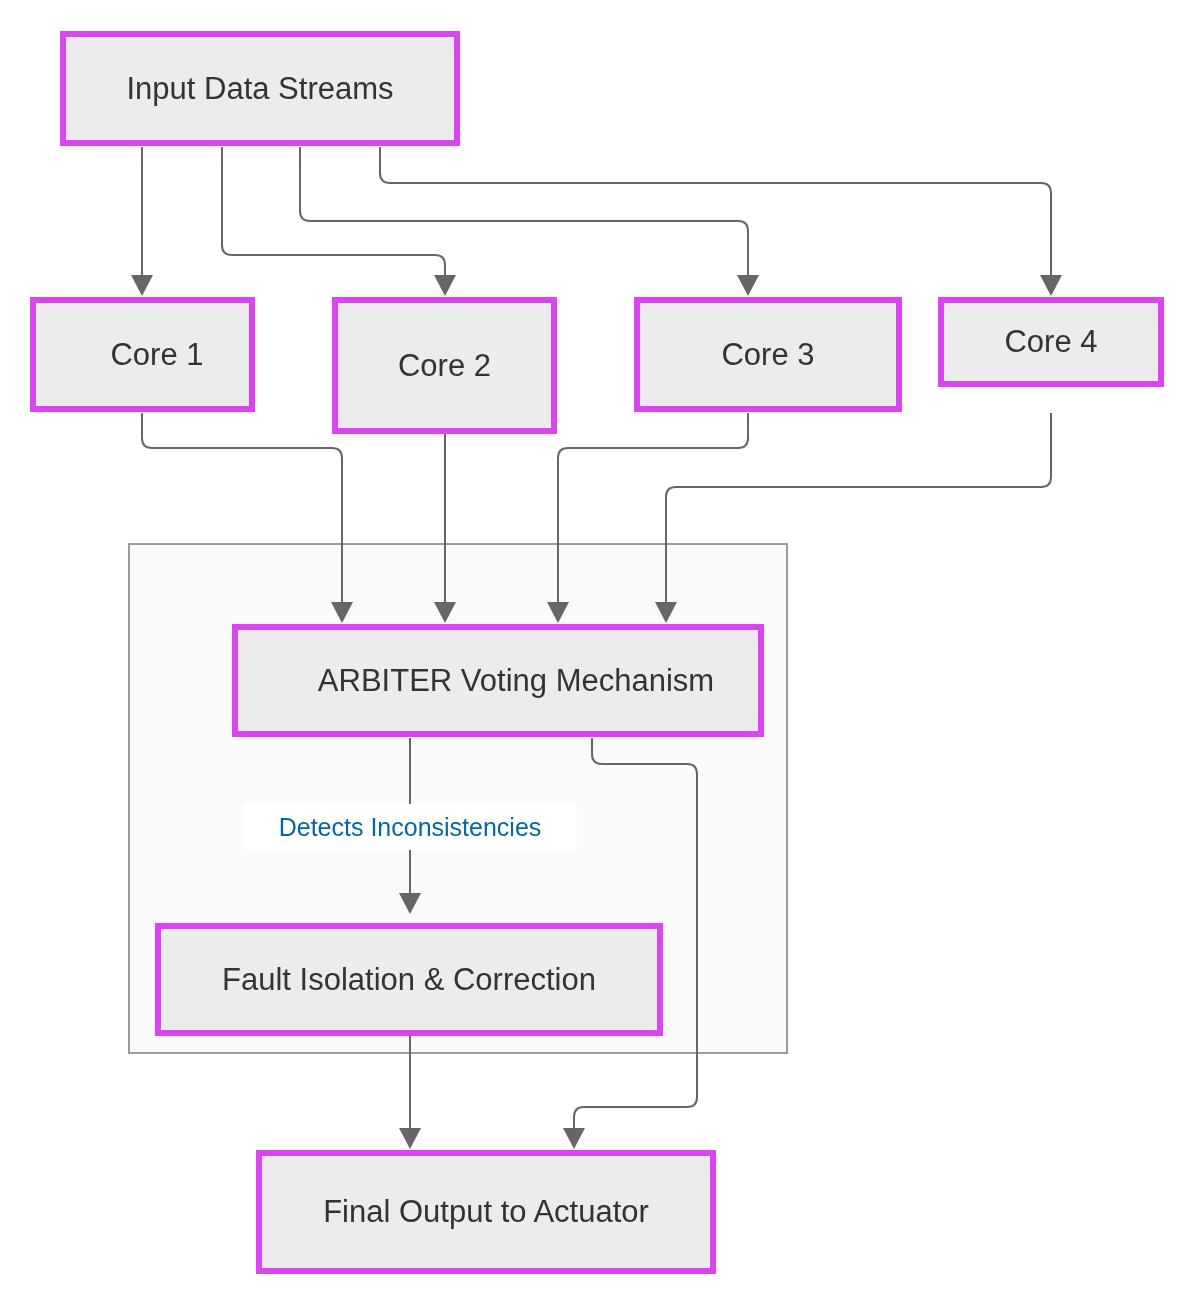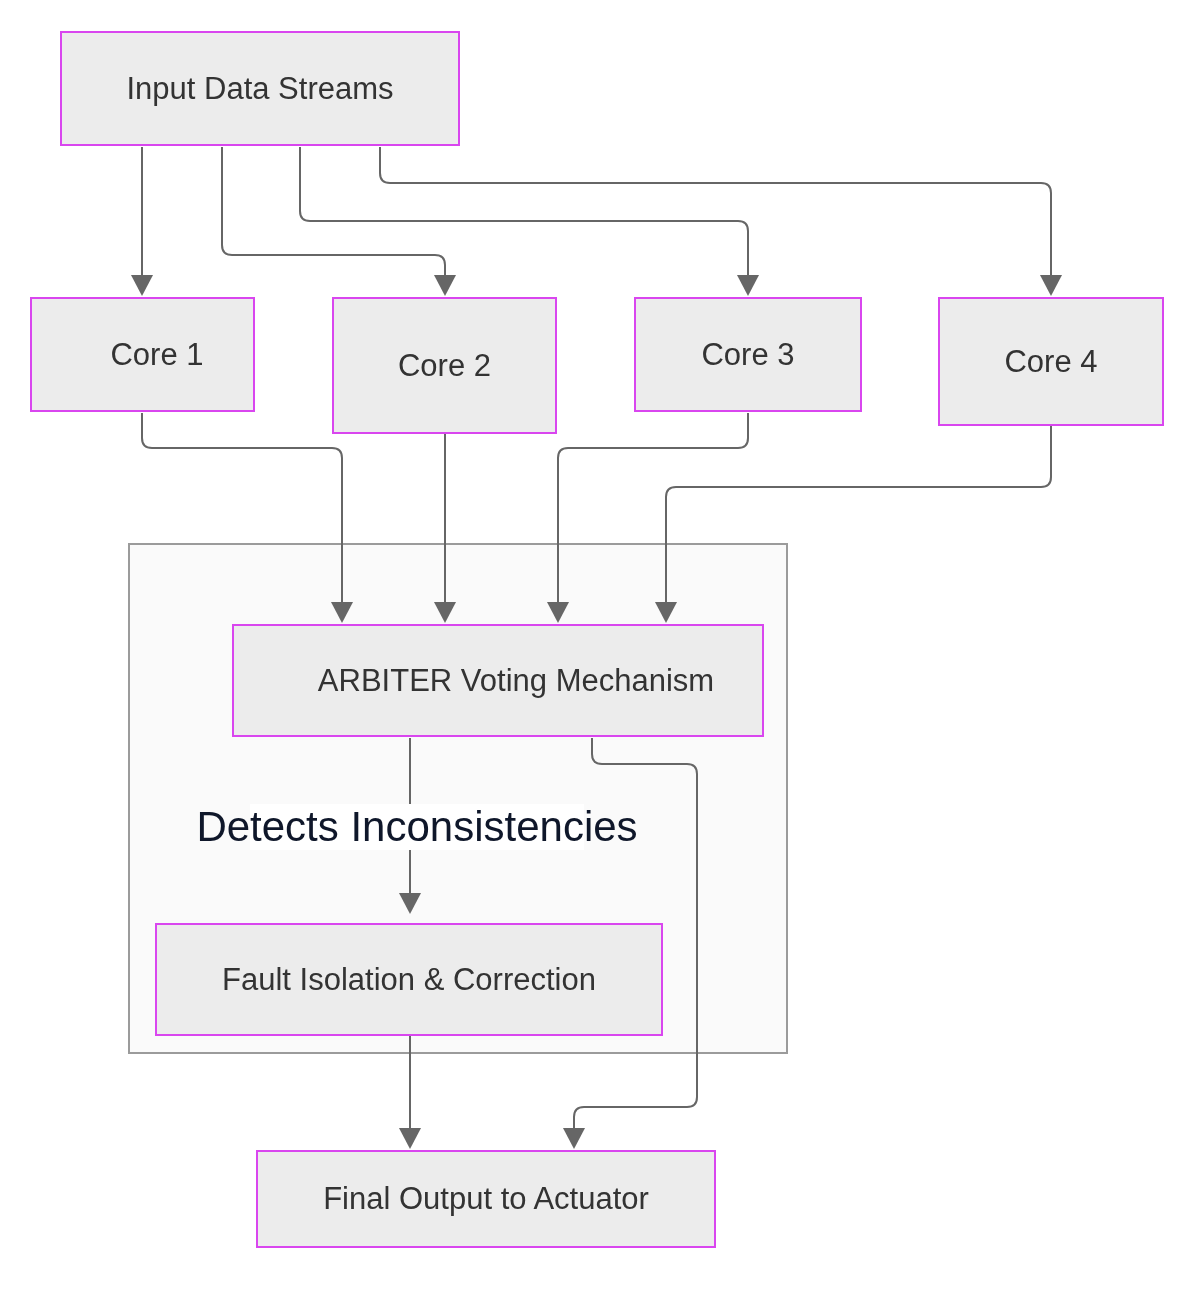--- a/index.html
+++ b/index.html
@@ -25,57 +25,57 @@
     z-index: 1;
   }
   .edges-svg {
     position: absolute;
     left: 0; top: 0;
     z-index: 2;
   }
   .node {
     position: absolute;
     background: #ececec;
-    border: 2px solid #d946ef;
+    border: 6px solid #d946ef;
     box-sizing: border-box;
     display: flex;
     align-items: center;
     justify-content: center;
     text-align: center;
     font-size: 31px;
     color: #333333;
     z-index: 3;
   }
   .node-input     { left: 60px;  top: 31px;   width: 400px; height: 115px; }
   .node-core1     { left: 30px;  top: 297px;  width: 225px; height: 115px; padding-left: 29px; }
   .node-core2     { left: 332px; top: 297px;  width: 225px; height: 137px; }
-  .node-core3     { left: 634px; top: 297px;  width: 228px; height: 115px; }
-  .node-core4     { left: 938px; top: 297px;  width: 226px; height: 129px; }
+  .node-core3     { left: 634px; top: 297px;  width: 268px; height: 115px; }
+  .node-core4     { left: 938px; top: 297px;  width: 226px; height: 90px; }
   .node-arbiter   { left: 232px; top: 624px;  width: 532px; height: 113px; padding-left: 36px; }
   .node-isolation { left: 155px; top: 923px;  width: 508px; height: 113px; }
-  .node-final     { left: 256px; top: 1150px; width: 460px; height: 98px; }
+  .node-final     { left: 256px; top: 1150px; width: 460px; height: 124px; }
   .cluster-label {
     position: absolute;
     left: 128px; top: 551px;
     width: 660px;
     text-align: center;
     font-size: 30px;
     color: #333333;
     z-index: 3;
   }
   .edge-label {
     position: absolute;
-    left: 250px; top: 804px;
+    left: 243px; top: 804px;
     width: 334px; height: 46px;
     background: #ffffff;
     display: flex;
     align-items: center;
     justify-content: center;
-    font-size: 42px;
-    color: #0f172a;
+    font-size: 25px;
+    color: #0369a1;
     z-index: 3;
     white-space: nowrap;
   }
 </style>
 </head>
 <body>
 
 <div class="canvas">
 
   <div class="cluster"></div>

